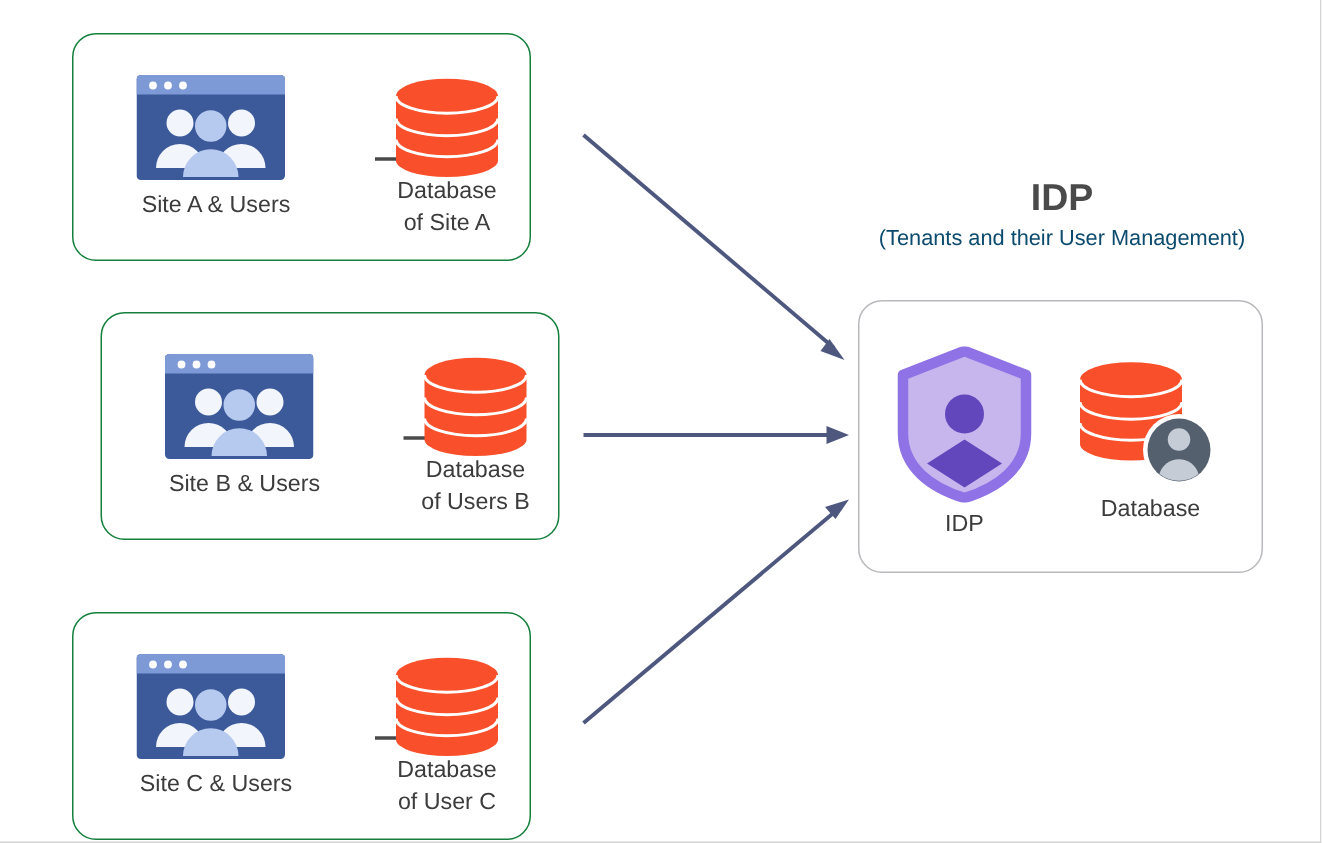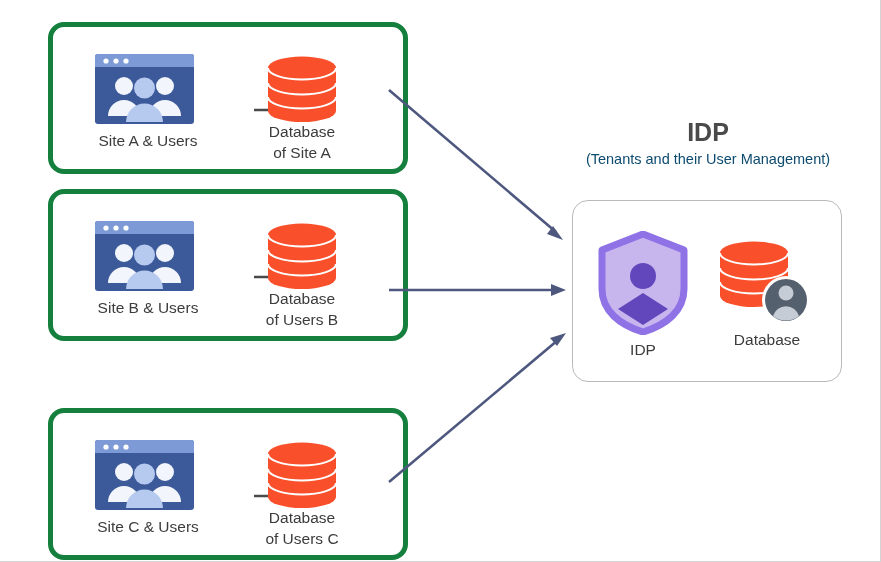--- a/index.html
+++ b/index.html
@@ -18,29 +18,29 @@
     border-right: 1px solid #d4d4d4;
     border-bottom: 1px solid #d4d4d4;
     box-sizing: border-box;
     overflow: hidden;
   }
 
   
   .site-group {
     position: absolute;
     left: 48px;
-    width: 360px;
+    width: 306px;
     height: 152px;
-    border: 5px solid #15803d;
+    border: 1px solid #15803d;
     border-radius: 16px;
     background: #ffffff;
     box-sizing: border-box;
   }
   #site-group-a { top: 22px; }
-  #site-group-b { top: 189px; }
+  #site-group-b { top: 208px; margin-left: 19px; }
   #site-group-c { top: 408px; }
 
   
   .browser-icon {
     position: absolute;
     left: 42px;
     top: 27px;
     width: 99px;
     height: 70px;
   }
@@ -289,21 +289,21 @@
       <svg width="74" height="75" viewBox="0 0 74 75">
         <path d="M3 16 v43 a34 11 0 0 0 68 0 v-43 z" fill="#f9502b"></path>
         <ellipse cx="37" cy="16" rx="34" ry="11.5" fill="#f9502b"></ellipse>
         <path d="M3 16 a34 11.5 0 0 0 68 0" fill="none" stroke="#ffffff" stroke-width="2"></path>
         <path d="M3 31 a34 11.5 0 0 0 68 0" fill="none" stroke="#ffffff" stroke-width="2"></path>
         <path d="M3 45 a34 11.5 0 0 0 68 0" fill="none" stroke="#ffffff" stroke-width="2"></path>
       </svg>
     </div>
     <div class="db-label">
       <div>Database</div>
-      <div>of Users C</div>
+      <div>of User C</div>
     </div>
   </div>
 
   <div id="idp-heading">
     <div id="idp-title">IDP</div>
     <div id="idp-subtitle">(Tenants and their User Management)</div>
   </div>
 
   <div id="idp-group">
     <div class="shield-icon">

